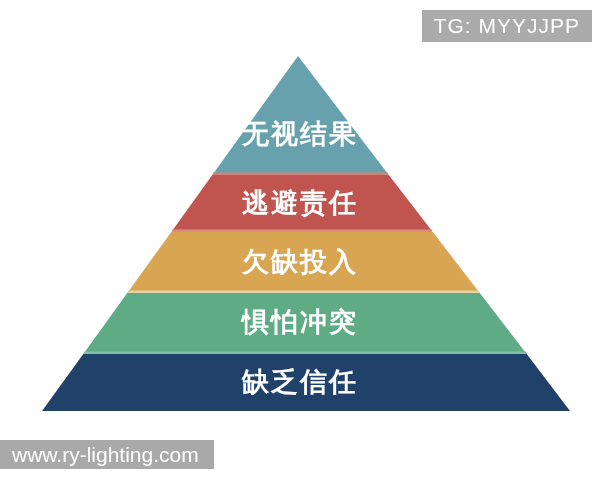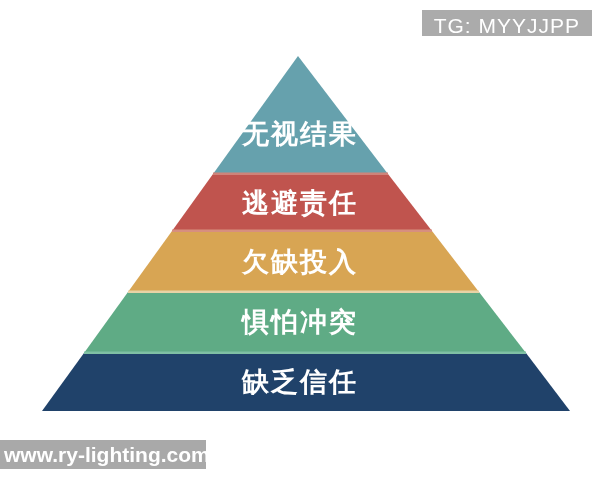--- a/index.html
+++ b/index.html
@@ -29,42 +29,41 @@
     font-size: 27px;
     font-weight: bold;
     letter-spacing: 2px;
     text-anchor: middle;
     dominant-baseline: central;
   }
   .badge {
     position: absolute;
     top: 10px;
     right: 8px;
-    height: 26px;
+    height: 32px;
     line-height: 31px;
     padding: 0 12px;
     background: #ababab;
     color: #ffffff;
     font-size: 21px;
     letter-spacing: 1px;
     white-space: nowrap;
   }
   .watermark {
     position: absolute;
     left: 0;
     top: 440px;
     height: 29px;
     line-height: 29px;
     width: 202px;
-    padding-left: 4px;
+    padding-left: 12px;
     background: #a9a9a9;
     color: #ffffff;
     font-size: 21px;
     white-space: nowrap;
-    font-weight: bold;
   }
 </style>
 </head>
 <body>
 
 <div class="stage">
 
   <svg class="pyramid" width="600" height="480" viewBox="0 0 600 480">
 
     <polygon points="298,56 388,174 213,174" fill="#66a1ad"></polygon>

